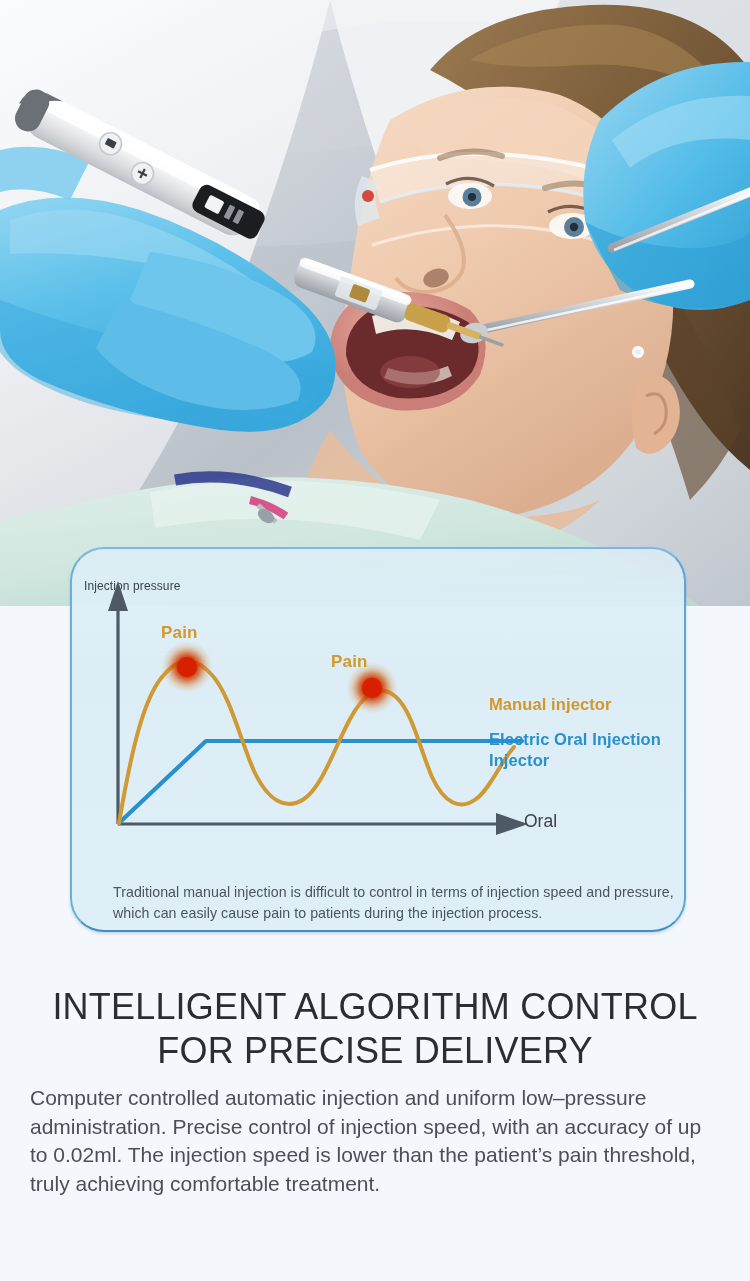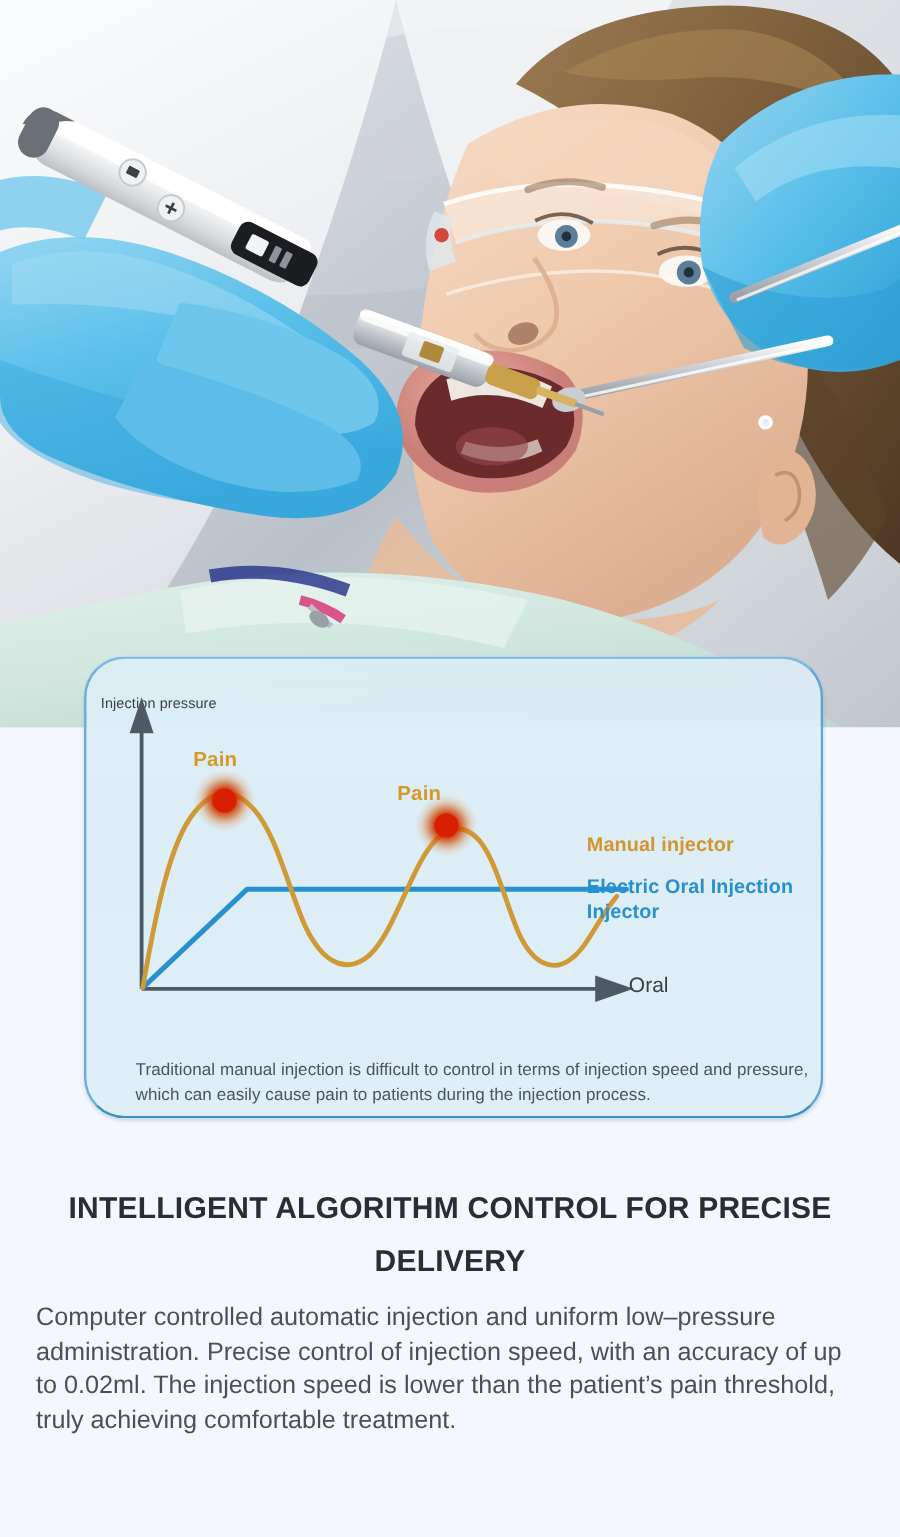--- a/index.html
+++ b/index.html
@@ -71,21 +71,21 @@
   .card-caption {
     position:absolute; left:41px; top:297px; width:572px;
     font-size:14.2px; line-height:20.5px; color:#4a545e;
     letter-spacing:.05px;
     margin-top:36px;
   }
 
   
   .bottom { position:absolute; left:0; top:985px; width:750px; }
   .headline {
-    text-align:center; font-size:25px; font-weight:bold;
+    text-align:center; font-size:36px; font-weight:normal;
     color:#2b2d33; line-height:44px; letter-spacing:.2px;
     padding:0 28px;
   }
   .subcopy {
     margin-top:11px; text-align:left;
     font-size:21px; line-height:28.5px; color:#4b5058;
     padding:0 30px;
   }
 </style>
 </head>

